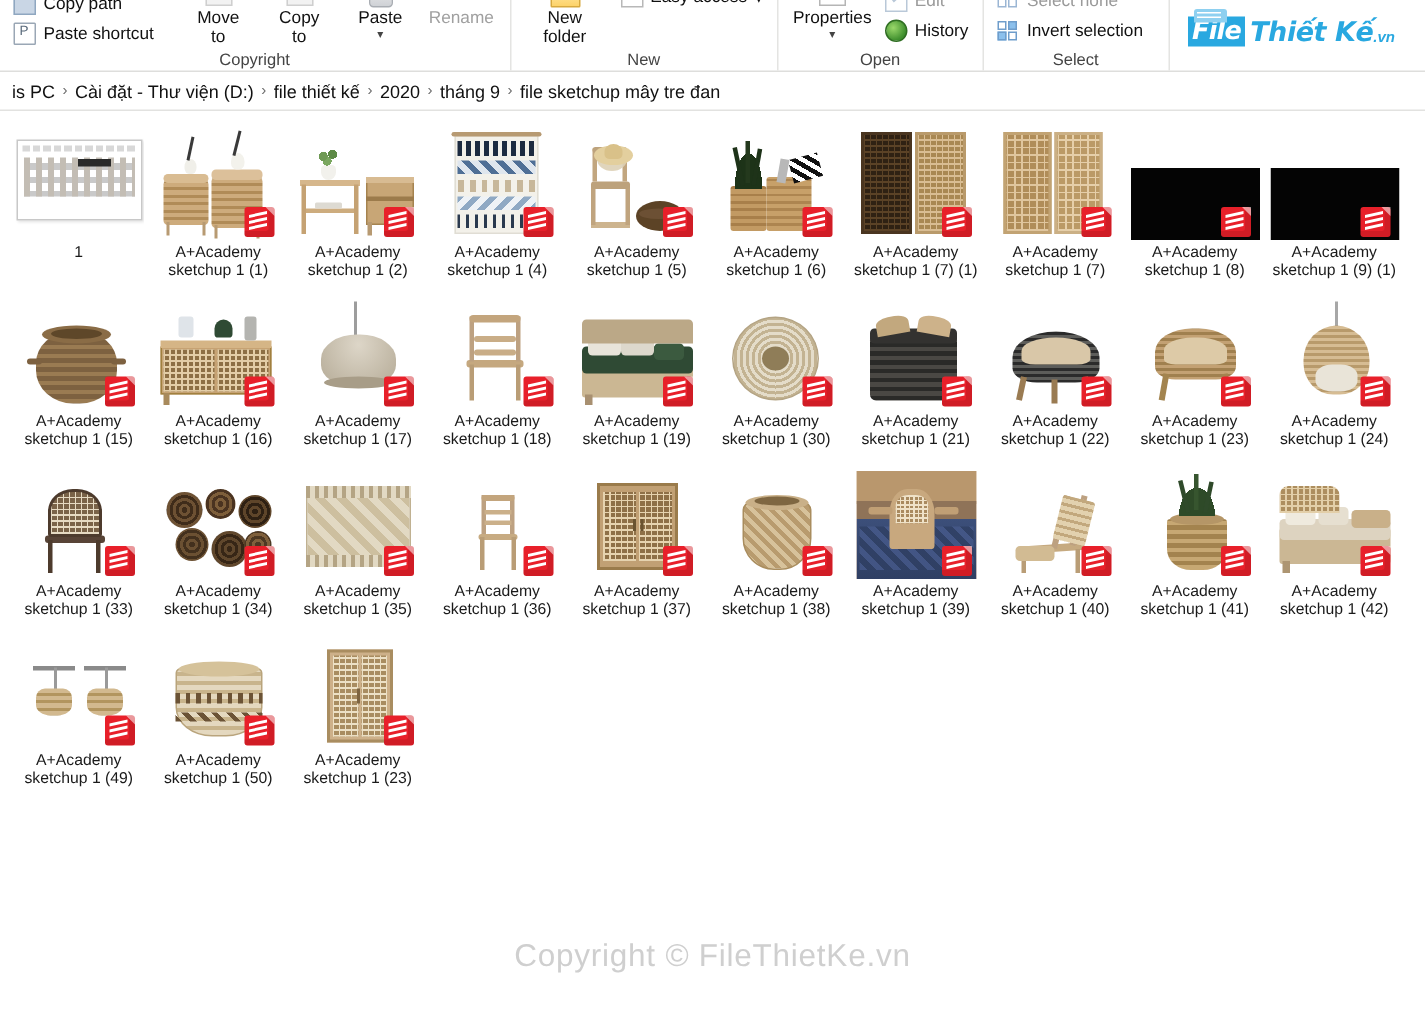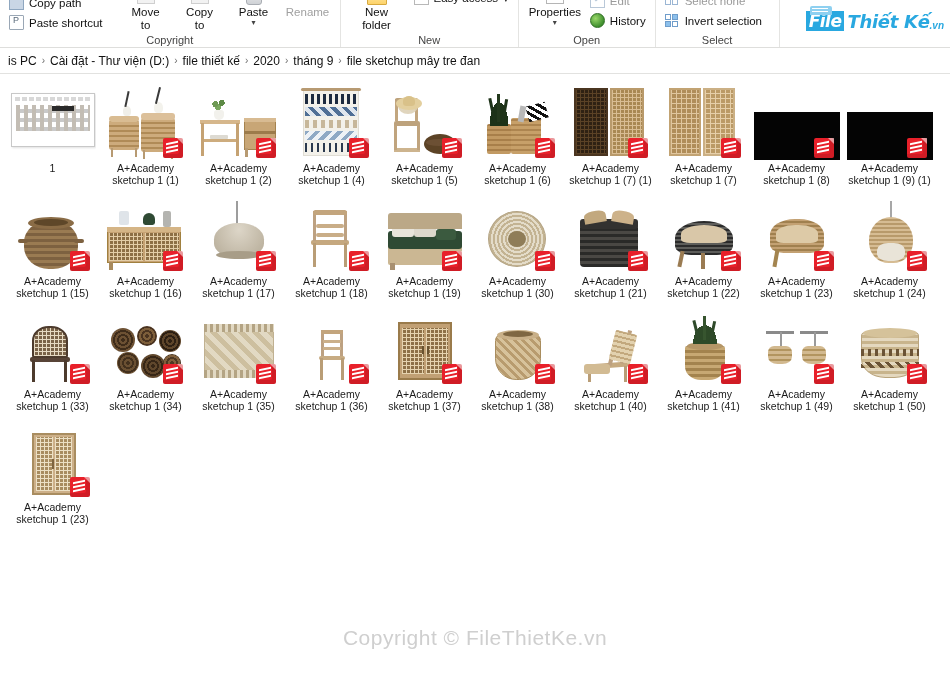--- a/index.html
+++ b/index.html
@@ -147,21 +147,21 @@
   .ic-delete {
     width: 16px; height: 13px;
     background: linear-gradient(#e8e8ea, #cfd2d6);
     border: 1px solid #a9adb3;
     border-radius: 1px 1px 3px 3px;
   }
 
   
   #logo {
     position: absolute;
-    right: 6px; top: 9px;
+    right: 20px; top: 9px;
     display: flex; align-items: center;
     height: 24px;
     text-align: center;
   }
   .logo-file {
     background: #29a8e0;
     color: #ffffff;
     font-size: 17px;
     font-weight: bold;
     font-style: italic;
@@ -904,20 +904,40 @@
           </div>
           <span class="sku">
             <span class="cube"></span>
             <span class="fold"></span>
           </span>
         </div>
         <div class="caption">A+Academy sketchup 1 (38)</div>
       </div>
       <div class="tile">
         <div class="thumb-wrap">
+          <div class="photo">
+            <span class="p" style="left:0;top:0;width:100%;height:100%;background:#c8956a;"></span>
+            <span class="p" style="left:0;top:0;width:100%;height:30%;background:#b9976d;"></span>
+            <span class="p" style="left:0;top:28%;width:100%;height:16%;background:#8f7358;"></span>
+            <span class="p" style="left:0;top:44%;width:100%;height:56%;background:linear-gradient(#3c4f7a,#2f3f63);"></span>
+            <span class="p" style="left:2px;top:52%;width:96%;height:40%;background:repeating-linear-gradient(45deg,#46598a 0 4px,#2f3f63 4px 8px);opacity:.8;"></span>
+            <span class="p" style="left:22px;top:16%;width:30px;height:56%;background:#c8a87e;border-radius:40% 40% 6% 6%;"></span>
+            <span class="p" style="left:26px;top:22%;width:22px;height:26%;background:repeating-linear-gradient(90deg,#efe2c8 0 1px,transparent 1px 3px),repeating-linear-gradient(0deg,#efe2c8 0 1px,transparent 1px 3px),#a98a5f;border-radius:40% 40% 0 0;"></span>
+            <span class="p" style="left:8px;top:34%;width:16px;height:5px;background:#c09f75;border-radius:2px;"></span>
+            <span class="p" style="left:52px;top:34%;width:16px;height:5px;background:#c09f75;border-radius:2px;"></span>
+          </div>
+          <span class="sku">
+            <span class="cube"></span>
+            <span class="fold"></span>
+          </span>
+        </div>
+        <div class="caption">A+Academy sketchup 1 (39)</div>
+      </div>
+      <div class="tile">
+        <div class="thumb-wrap">
           <div class="art">
             <span class="p" style="left:18px;bottom:18px;width:44px;height:5px;background:#c6aa80;border-radius:2px;transform:rotate(-4deg);"></span>
             <span class="p" style="left:20px;bottom:4px;width:3px;height:16px;background:#b99d76;"></span>
             <span class="p" style="left:56px;bottom:4px;width:3px;height:16px;background:#b99d76;"></span>
             <span class="p" style="left:44px;bottom:20px;width:4px;height:36px;background:#bda181;transform:rotate(14deg);"></span>
             <span class="p" style="left:56px;bottom:22px;width:4px;height:34px;background:#bda181;transform:rotate(14deg);"></span>
             <span class="p" style="left:44px;bottom:24px;width:22px;height:30px;background:repeating-linear-gradient(0deg,#e2d1ae 0 3px,#c2a87d 3px 5px);transform:rotate(14deg);border-radius:2px;"></span>
             <span class="p" style="left:16px;bottom:12px;width:26px;height:10px;background:#d2bb93;border-radius:3px;"></span>
           </div>
           <span class="sku">
@@ -940,20 +960,39 @@
           <span class="sku">
             <span class="cube"></span>
             <span class="fold"></span>
           </span>
         </div>
         <div class="caption">A+Academy sketchup 1 (41)</div>
       </div>
       <div class="tile">
         <div class="thumb-wrap">
           <div class="art">
+            <span class="p" style="left:6px;bottom:10px;width:74px;height:24px;background:#cbb794;border-radius:2px;"></span>
+            <span class="p" style="left:6px;bottom:26px;width:74px;height:14px;background:#ddd3c0;border-radius:3px;"></span>
+            <span class="p" style="left:10px;bottom:36px;width:20px;height:12px;background:#efeade;border-radius:3px;"></span>
+            <span class="p" style="left:32px;bottom:36px;width:20px;height:12px;background:#e6dfd0;border-radius:3px;"></span>
+            <span class="p" style="left:6px;bottom:44px;width:40px;height:18px;background:repeating-linear-gradient(90deg,#e3cfa9 0 1px,transparent 1px 4px),repeating-linear-gradient(0deg,#e3cfa9 0 1px,transparent 1px 4px),#ad8e5f;border-radius:6px 6px 0 0;"></span>
+            <span class="p" style="left:54px;bottom:34px;width:26px;height:12px;background:#c9b089;border-radius:3px;"></span>
+            <span class="p" style="left:8px;bottom:4px;width:5px;height:8px;background:#ad9572;"></span>
+            <span class="p" style="left:72px;bottom:4px;width:5px;height:8px;background:#ad9572;"></span>
+          </div>
+          <span class="sku">
+            <span class="cube"></span>
+            <span class="fold"></span>
+          </span>
+        </div>
+        <div class="caption">A+Academy sketchup 1 (42)</div>
+      </div>
+      <div class="tile">
+        <div class="thumb-wrap">
+          <div class="art">
             <span class="p" style="left:12px;bottom:52px;width:28px;height:3px;background:#8a8a8a;"></span>
             <span class="p" style="left:26px;bottom:38px;width:2px;height:16px;background:#9a9a9a;"></span>
             <span class="p" style="left:14px;bottom:22px;width:24px;height:18px;background:repeating-linear-gradient(0deg,#d2b98f 0 3px,#b2955f 3px 5px);border-radius:6px 6px 40% 40%;"></span>
             <span class="p" style="left:46px;bottom:52px;width:28px;height:3px;background:#8a8a8a;"></span>
             <span class="p" style="left:60px;bottom:38px;width:2px;height:16px;background:#9a9a9a;"></span>
             <span class="p" style="left:48px;bottom:22px;width:24px;height:18px;background:repeating-linear-gradient(0deg,#d2b98f 0 3px,#b2955f 3px 5px);border-radius:6px 6px 40% 40%;"></span>
           </div>
           <span class="sku">
             <span class="cube"></span>
             <span class="fold"></span>

